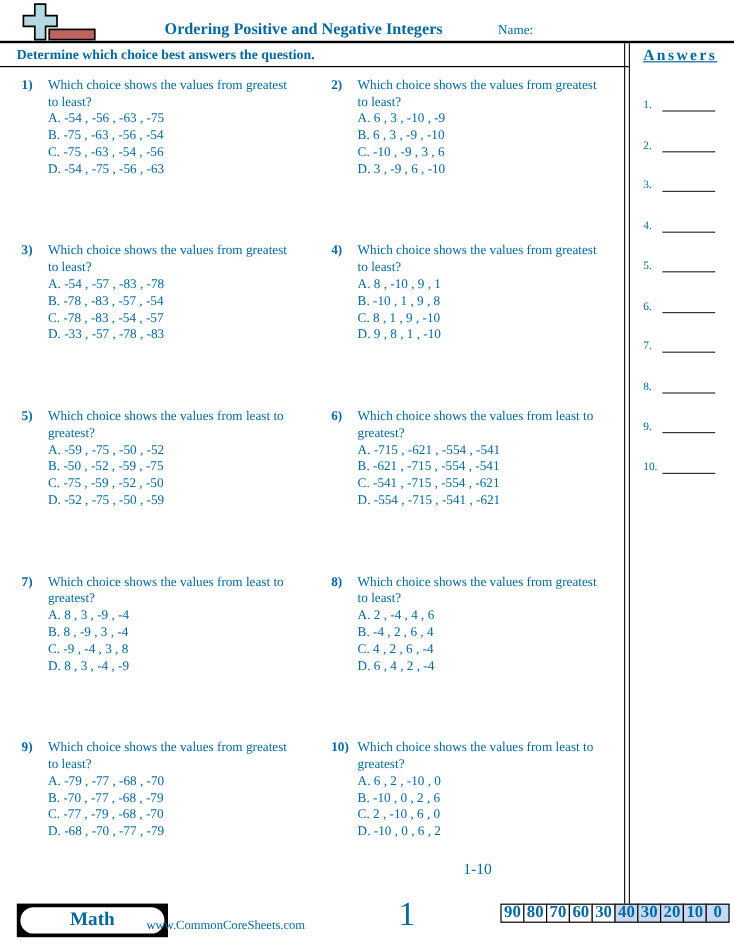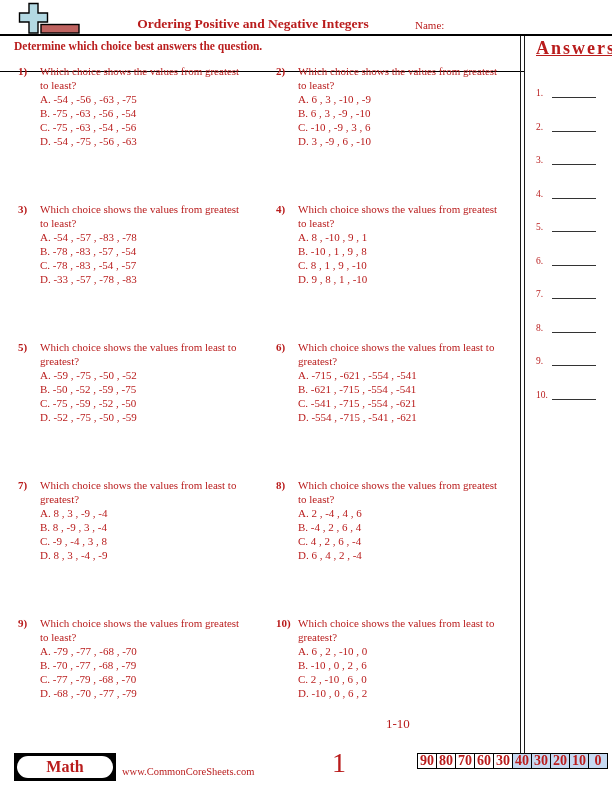--- a/index.html
+++ b/index.html
@@ -1,54 +1,54 @@
 <!DOCTYPE html>
 <html style="--icon-plus: #b3d9e3; --icon-minus: #bf6360; --score-shaded: #c6d9f1;"><head>
 <meta charset="utf-8">
 <style>
   html,body{margin:0;padding:0;background:#888;}
   .page{
     position:relative;width:612px;height:792px;margin:0 auto;
-    background:#fff;color:#b91c1c;overflow:hidden;
+    background:#fff;color:#0369a1;overflow:hidden;
     font-family:"Liberation Serif", serif;
   }
   
   .header{position:absolute;left:0;top:0;width:612px;height:36px;border-bottom:2.5px solid #000;box-sizing:border-box;}
   .hdr-icon{position:absolute;left:10px;top:2px;}
   .hdr-title{position:absolute;left:128px;top:16px;width:250px;font-size:13.5px;font-weight:bold;text-align:center;white-space:nowrap;}
   .hdr-name{position:absolute;left:415px;top:19px;font-size:11px;}
   
   .instruction{
-    position:absolute;left:0;top:36px;width:524px;height:36px;box-sizing:border-box;
+    position:absolute;left:0;top:36px;width:524px;height:20px;box-sizing:border-box;
     border-bottom:1.5px solid #000;padding:4px 0 0 14px;
     font-size:11.5px;font-weight:bold;
   }
   
   .questions{
     position:absolute;left:18px;top:65px;width:506px;
     display:grid;grid-template-columns:258px 248px;grid-auto-rows:138px;
   }
   .question{display:flex;align-items:flex-start;}
   .qnum{width:22px;font-size:11px;font-weight:bold;flex:0 0 22px;line-height:13.5px;}
   .qbody{flex:1;}
   .qprompt{font-size:11px;line-height:13.5px;max-width:206px;}
   .qchoice{font-size:11px;line-height:14px;white-space:nowrap;}
   
   .vsep{
     position:absolute;left:520px;top:36px;height:719px;width:3px;
     border-left:1.5px solid #1a1a1a;border-right:1.5px solid #1a1a1a;box-sizing:content-box;
   }
   .answers{position:absolute;left:536px;top:38px;width:72px;}
-  .ans-title{font-size:18px;font-weight:bold;letter-spacing:2px;text-decoration:underline;white-space:nowrap;}
+  .ans-title{font-size:13px;font-weight:bold;letter-spacing:2px;text-decoration:underline;white-space:nowrap;}
   .ans-list{margin-top:26px;}
   .ans-item{display:flex;align-items:flex-end;height:13px;margin-bottom:20.5px;}
   .ans-num{font-size:9.5px;width:16px;flex:0 0 16px;}
   .ans-line{display:inline-block;width:44px;border-bottom:1.2px solid #333;height:12px;}
   
-  .badge{position:absolute;left:14px;top:753px;width:102px;height:28px;background:#000;}
+  .badge{position:absolute;left:14px;top:753px;width:102px;height:28px;background:#000;padding-left:24px;}
   .badge-pill{
     position:absolute;left:3px;top:3px;right:3px;bottom:3px;background:#fff;
     border-radius:12px;display:flex;align-items:center;justify-content:center;
     font-size:16px;font-weight:bold;
   }
   .website{position:absolute;left:122px;top:766px;font-size:10.5px;}
   .page-num{position:absolute;left:332px;top:748px;font-size:28px;line-height:30px;}
   .score-range{position:absolute;left:386px;top:716px;font-size:13px;}
   .score-strip{position:absolute;left:418px;top:753px;display:flex;}
   .score-box{

